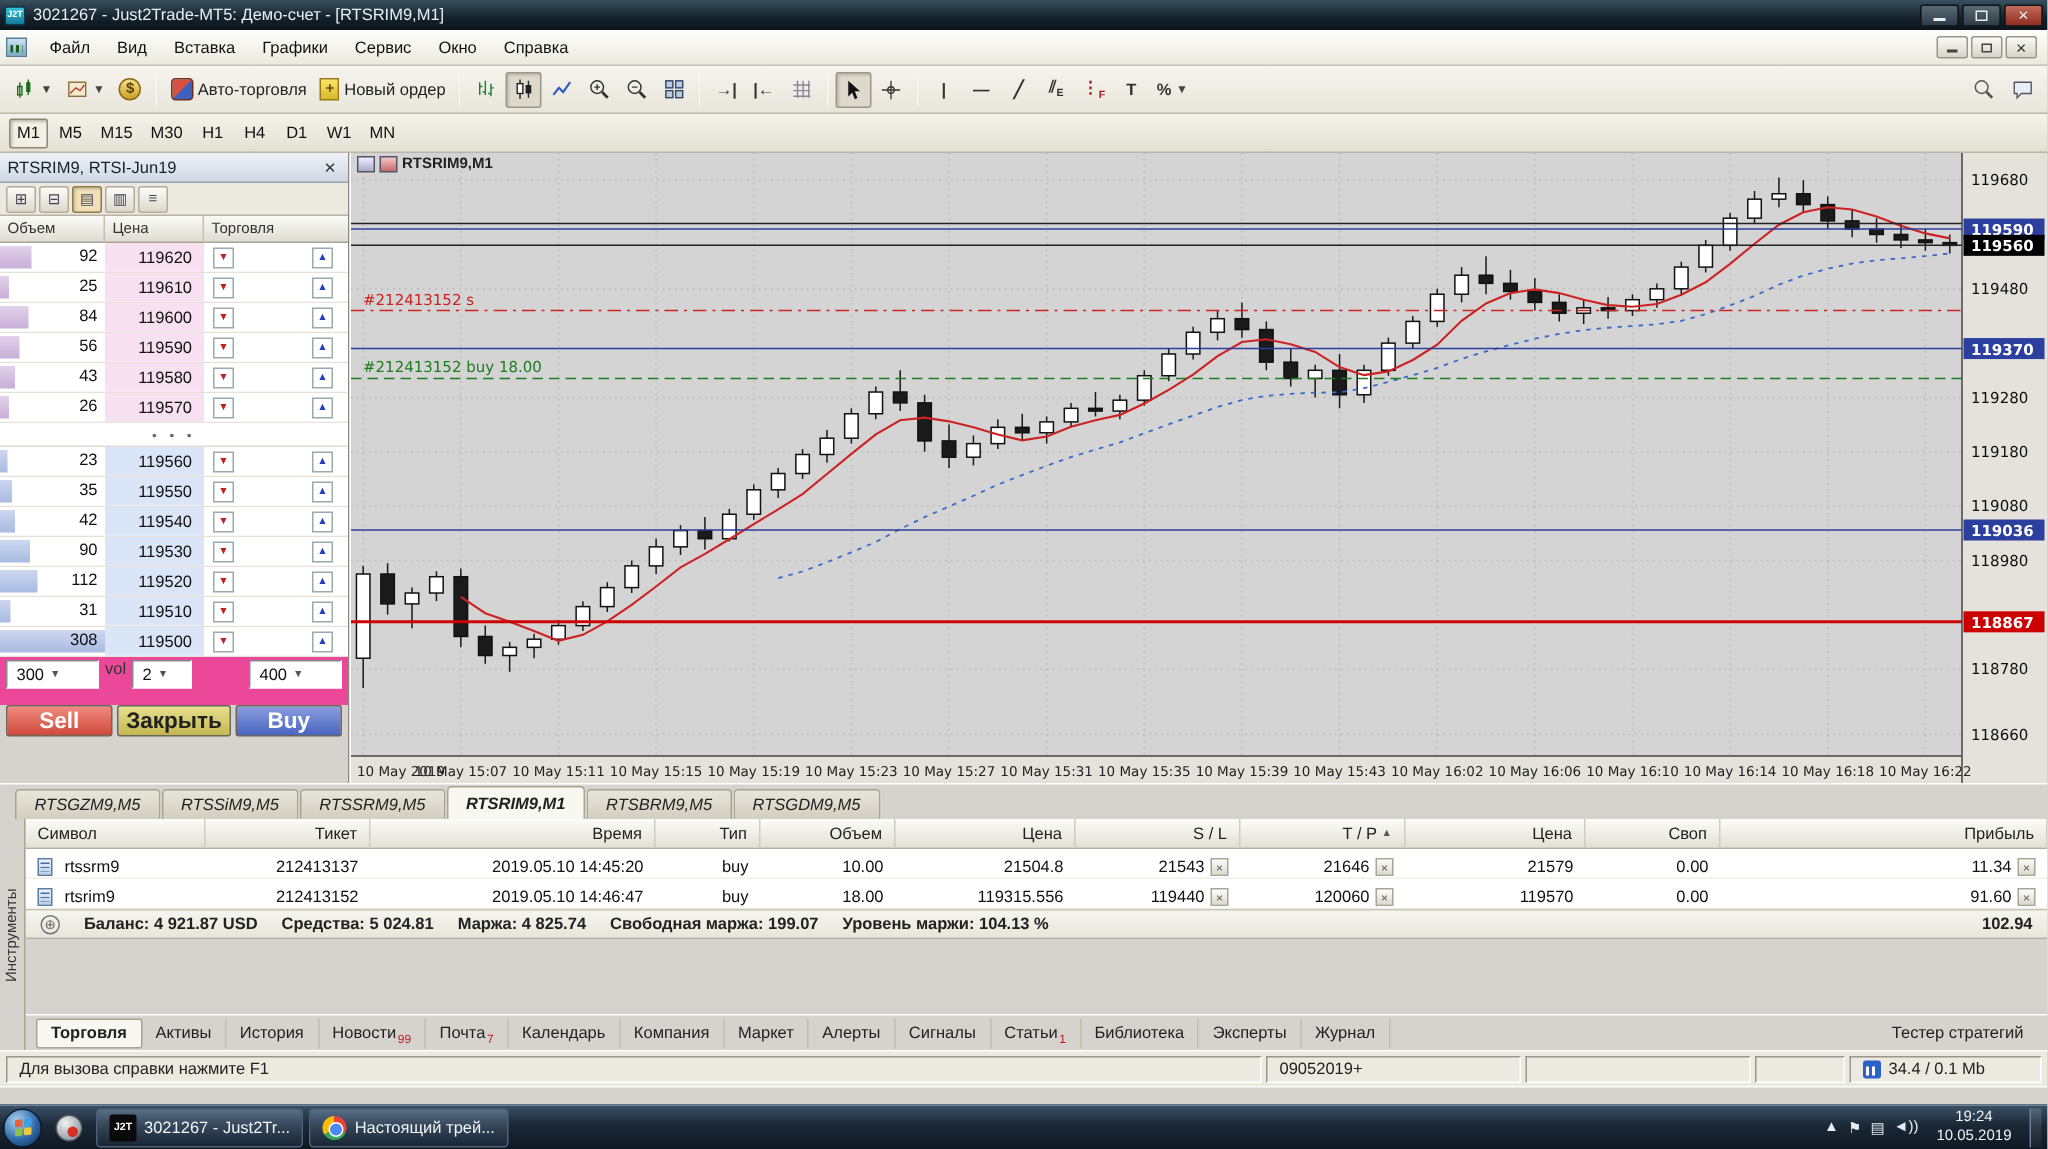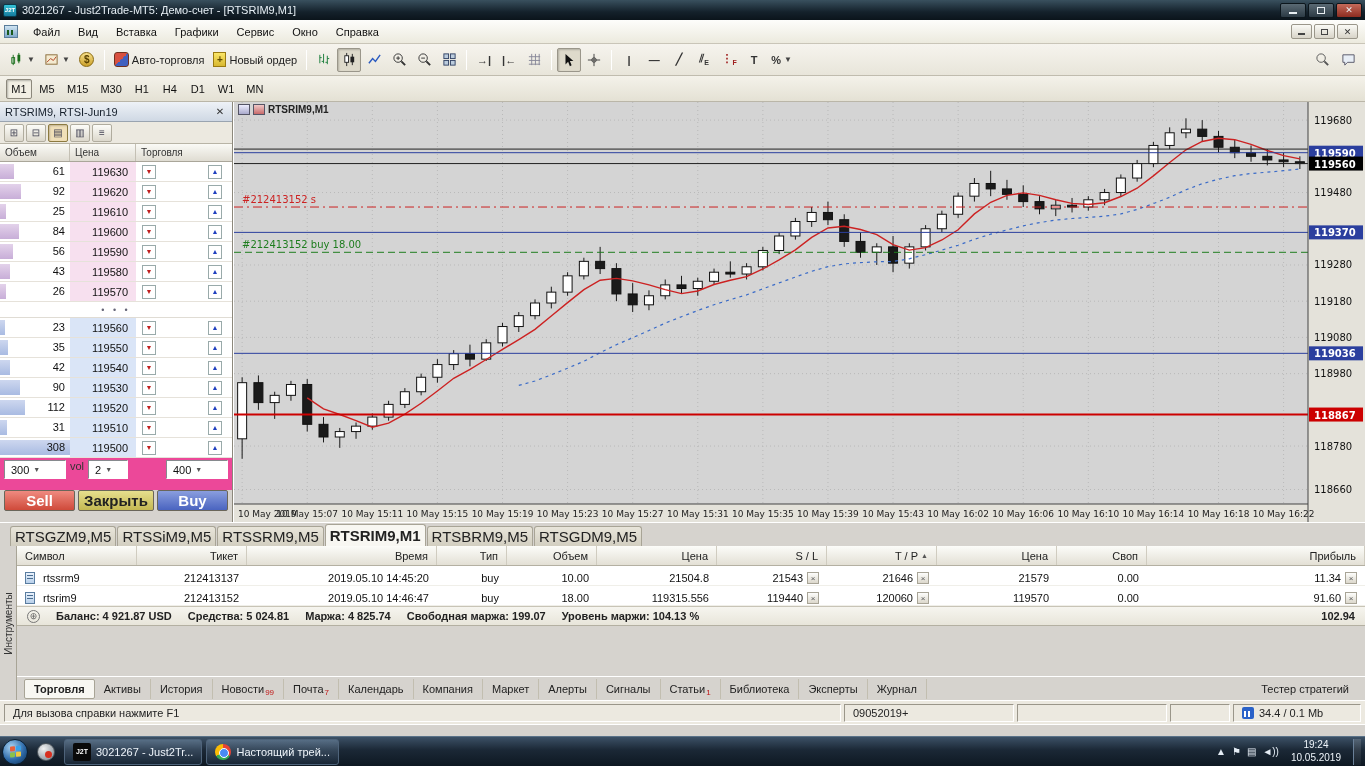--- a/index.html
+++ b/index.html
@@ -89,21 +89,21 @@
 
   .chart-wrap { flex:1; position:relative; background:#d4d4d4; overflow:hidden; border-left:1px solid #fff; }
   .chart-overlay { position:absolute; top:2px; left:4px; display:flex; align-items:center; gap:3px; z-index:5; }
   .co-icon { width:12px; height:11px; border:1px solid #556; background:linear-gradient(#eef,#aac); }
   .co-icon.red { background:linear-gradient(#f0c8c8,#c86a6a); }
   .chart-symbol { font-size:10px; font-weight:bold; color:#222; }
   svg text { font-family:"DejaVu Sans", sans-serif; }
 
   
   .chart-tabs { height:24px; background:#d6d3ce; border-top:1px solid #fff; display:flex; align-items:flex-end; padding:2px 6px 0 10px; gap:1px; flex:0 0 auto; }
-  .ctab { height:20px; display:flex; align-items:center; padding:0 4px; font-size:15px; color:#222; border:1px solid #a8a496; border-bottom:none; background:linear-gradient(#e8e5da,#d2cec0); border-radius:3px 3px 0 0; cursor:default; }
+  .ctab { height:20px; display:flex; align-items:center; padding:0 12px; font-size:11px; color:#222; border:1px solid #a8a496; border-bottom:none; background:linear-gradient(#e8e5da,#d2cec0); border-radius:3px 3px 0 0; cursor:default;font-style:italic; }
   .ctab.active { background:#f8f7f2; height:22px; font-weight:bold; }
 
   
   .lower { position:relative; flex:0 0 auto; }
   .side-strip { position:absolute; left:0; top:0; bottom:0; width:17px; background:#d6d3ce; border-right:1px solid #a8a496; display:flex; align-items:center; justify-content:center; z-index:4; }
   .side-strip span { transform:rotate(-90deg); white-space:nowrap; font-size:10px; color:#333; }
   .trade-panel { height:130px; padding-left:17px; background:#fbfbf9; display:flex; flex-direction:column; overflow:hidden; }
   .trade-head { height:20px; display:flex; background:linear-gradient(#fcfcf9,#e3e0d5); border-bottom:1px solid #b4b0a2; font-size:11px; color:#222; }
   .th-cell { display:flex; align-items:center; justify-content:flex-end; padding:0 8px; border-right:1px solid #d0ccc0; overflow:hidden; white-space:nowrap; }
   .th-cell.left { justify-content:flex-start; }
@@ -379,31 +379,20 @@
         <span class="dtool pressed">▤</span>
         <span class="dtool">▥</span>
         <span class="dtool">≡</span>
       </div>
       <div class="dom-cols">
         <div class="c-vol">Объем</div>
         <div class="c-price">Цена</div>
         <div class="c-trade">Торговля</div>
       </div>
       <div class="dom-rows" id="dom-asks">
-          <div class="dom-row ask">
-            <div class="dom-vol">
-              <div class="dom-volbar" style="width: 19.8052%;"></div>
-              <span>61</span>
-            </div>
-            <div class="dom-price">119630</div>
-            <div class="dom-trade">
-              <button class="dom-sellbtn">▼</button>
-              <button class="dom-buybtn">▲</button>
-            </div>
-          </div>
           <div class="dom-row ask">
             <div class="dom-vol">
               <div class="dom-volbar" style="width: 29.8701%;"></div>
               <span>92</span>
             </div>
             <div class="dom-price">119620</div>
             <div class="dom-trade">
               <button class="dom-sellbtn">▼</button>
               <button class="dom-buybtn">▲</button>
             </div>

